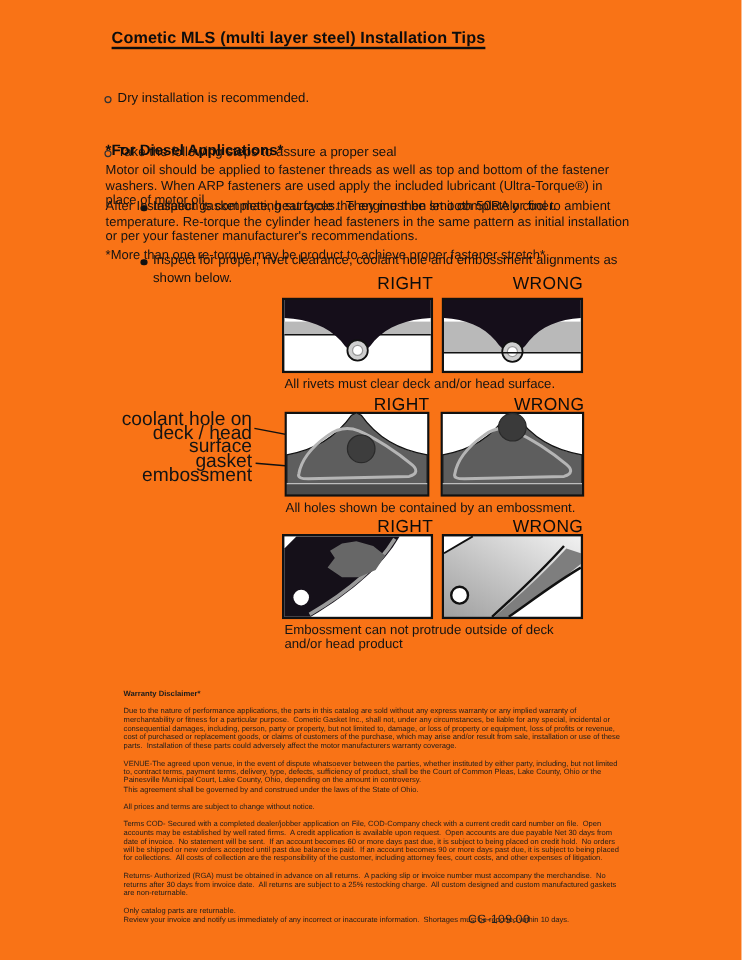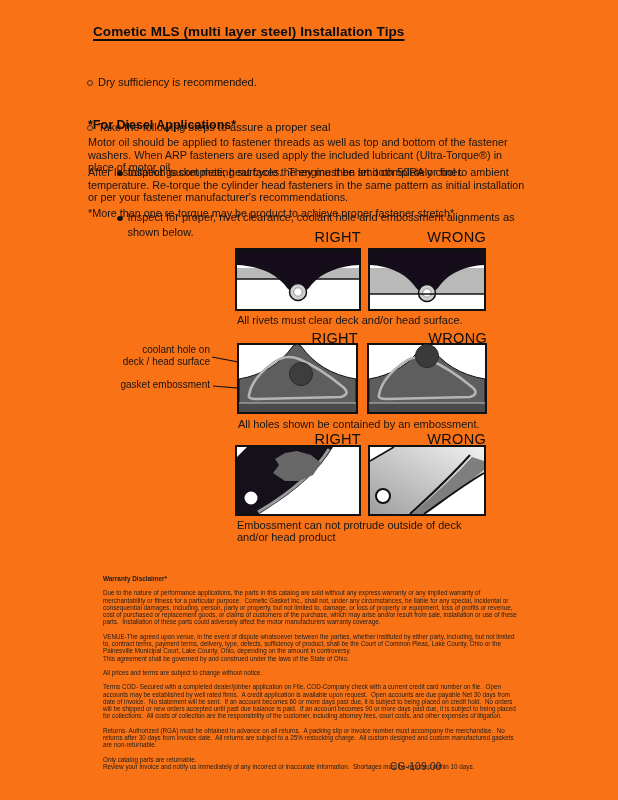--- a/index.html
+++ b/index.html
@@ -15,39 +15,39 @@
   .brow{display:flex;align-items:flex-start;}
   .bmark{width:4px;height:4px;border:1.2px solid #333;border-radius:50%;margin:5px 5px 0 0;flex:0 0 auto;}
   .brow.sub{margin-left:30px;}
   .bmark.dot{background:#111;border-color:#111;width:3.5px;height:3.5px;margin-top:5.5px;}
   
   .diesel-h{left:88px;top:118px;font-size:12.5px;font-weight:bold;color:#0d0d0d;}
   .para{left:88px;width:437px;font-size:10.8px;line-height:12.6px;color:#141414;white-space:pre-wrap;}
   
   .dlabel{font-size:14.5px;color:#0c0c0c;text-align:right;letter-spacing:.3px;}
   .cap{font-size:11px;color:#141414;white-space:pre-line;}
-  .callout{font-size:10px;color:#141414;text-align:right;white-space:pre-line;line-height:11.5px;}
+  .callout{font-size:16px;color:#141414;text-align:right;white-space:pre-line;line-height:11.5px;}
   svg{display:block;}
   
   .legal{left:103px;top:575px;width:414px;font-size:6.3px;line-height:7.3px;color:#1c1c1c;}
   .legal h4{margin:0 0 7px 0;font-size:6.4px;font-weight:bold;}
   .legal p{margin:0 0 7px 0;white-space:pre-wrap;}
   .pagenum{left:390px;top:761px;font-size:10px;color:#222;letter-spacing:.3px;}
 </style>
 </head>
 <body>
 
 <div id="canvas">
 
   <div class="abs doc-title">Cometic MLS (multi layer steel) Installation Tips</div>
 
   <div class="abs bullets">
     <div class="brow">
       <span class="bmark"></span>
-      <span>Dry sufficiency is recommended.</span>
+      <span>Dry installation is recommended.</span>
     </div>
     <div class="brow">
       <span class="bmark"></span>
       <span>Take the following steps to assure a proper seal</span>
     </div>
     <div class="brow sub">
       <span class="bmark dot"></span>
       <span>Inspect gasket mating surfaces.  They must be smooth 50RA or finer.</span>
     </div>
     <div class="brow sub">

